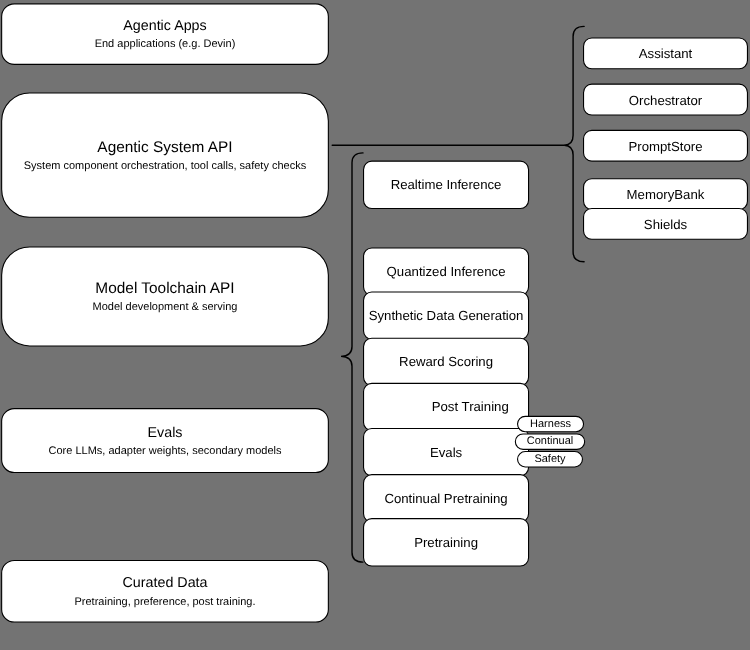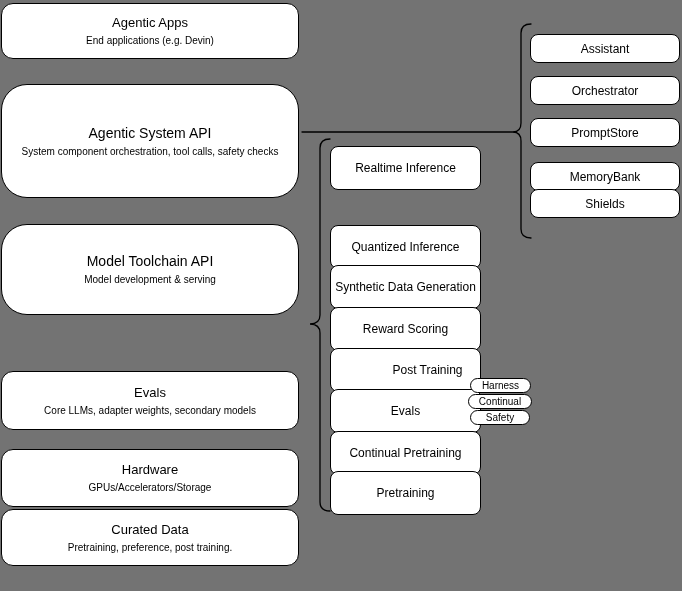--- a/index.html
+++ b/index.html
@@ -60,24 +60,20 @@
     <div class="subtitle">System component orchestration, tool calls, safety checks</div>
   </div>
   <div class="node lbox big" id="lb2">
     <div class="title">Model Toolchain API</div>
     <div class="subtitle">Model development &amp; serving</div>
   </div>
   <div class="node lbox" id="lb3">
     <div class="title">Evals</div>
     <div class="subtitle">Core LLMs, adapter weights, secondary models</div>
   </div>
-  <div class="node lbox" id="lb4">
-    <div class="title">Hardware</div>
-    <div class="subtitle">GPUs/Accelerators/Storage</div>
-  </div>
   <div class="node lbox" id="lb5">
     <div class="title">Curated Data</div>
     <div class="subtitle">Pretraining, preference, post training.</div>
   </div>
 
   <div class="node mbox" id="mb0">Realtime Inference</div>
   <div class="node mbox" id="mb2">Quantized Inference</div>
   <div class="node mbox" id="mb3">Synthetic Data Generation</div>
   <div class="node mbox" id="mb4">Reward Scoring</div>
   <div class="node mbox" id="mb5">Post Training</div>

